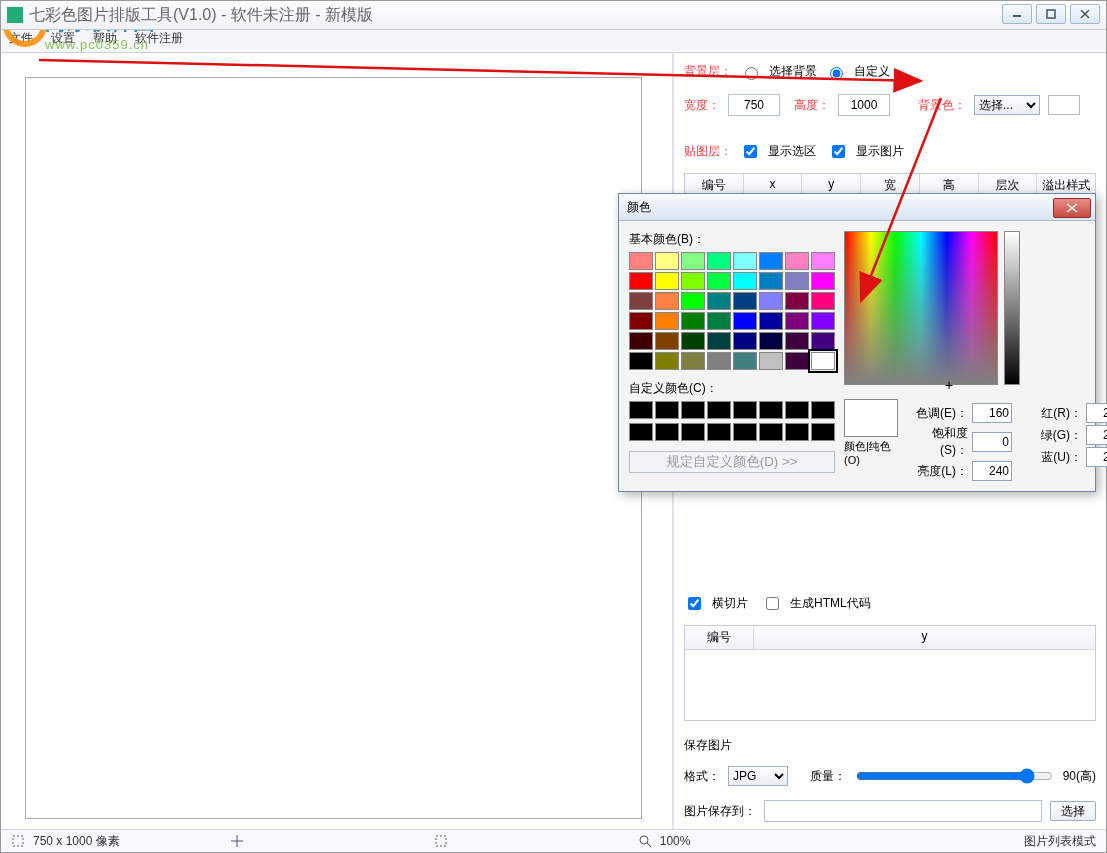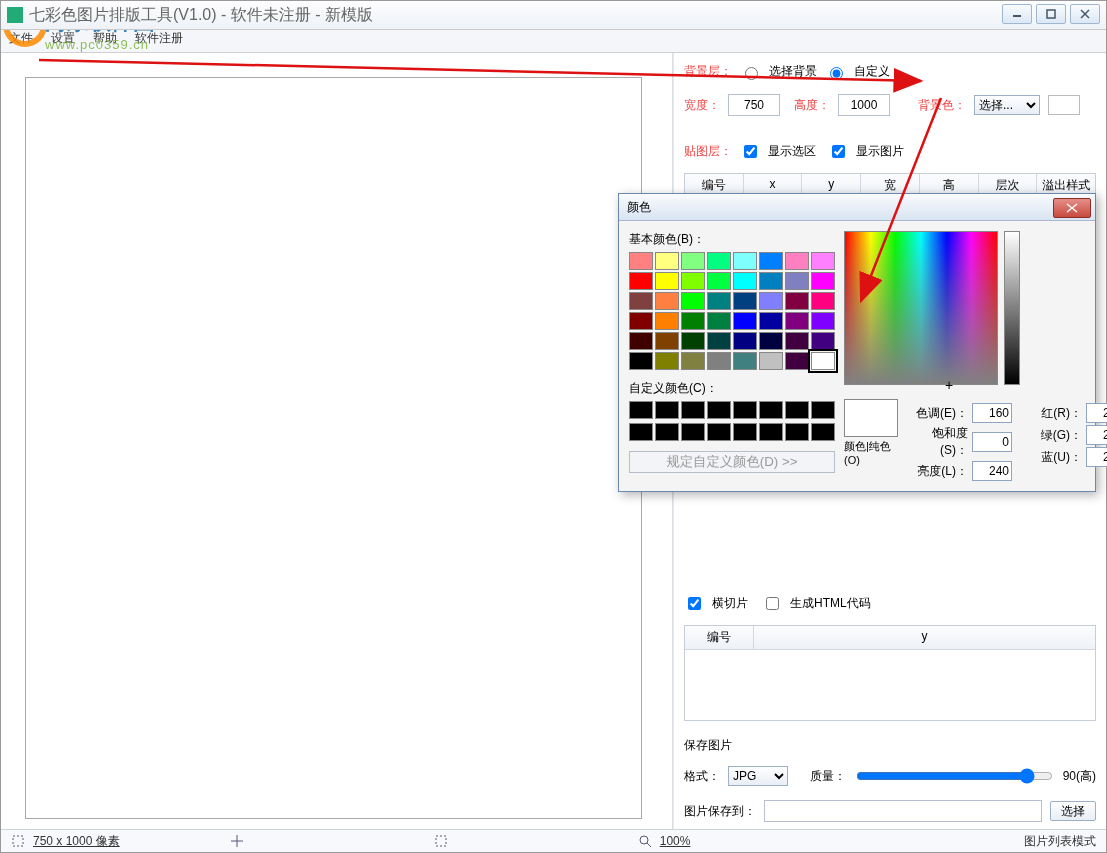--- a/index.html
+++ b/index.html
@@ -129,21 +129,21 @@
 }
 .statusbar {
   position:absolute; left:0; right:0; bottom:0;
   height: 22px;
   border-top: 1px solid #cfd3da;
   background: #f7f9fc;
   display:flex; align-items:center;
   padding: 0 10px; gap: 50px;
   font-size: 12px; color:#333;
 }
-.status-seg { display:flex; align-items:center; gap:8px;text-decoration:underline; }
+.status-seg { display:flex; align-items:center; gap:8px; }
 .mode { position:absolute; right:10px; }
 
 .watermark {
   position:absolute; left:2px; top:2px;
   opacity:0.85; pointer-events:none;
 }
 .wm-text { font-size:22px; font-weight:700; color:#1b6fb5; text-shadow:0 0 3px #fff; }
 .wm-url { font-size:13px; color:#7fb53d; letter-spacing:1px; }
 
 .color-dialog {

